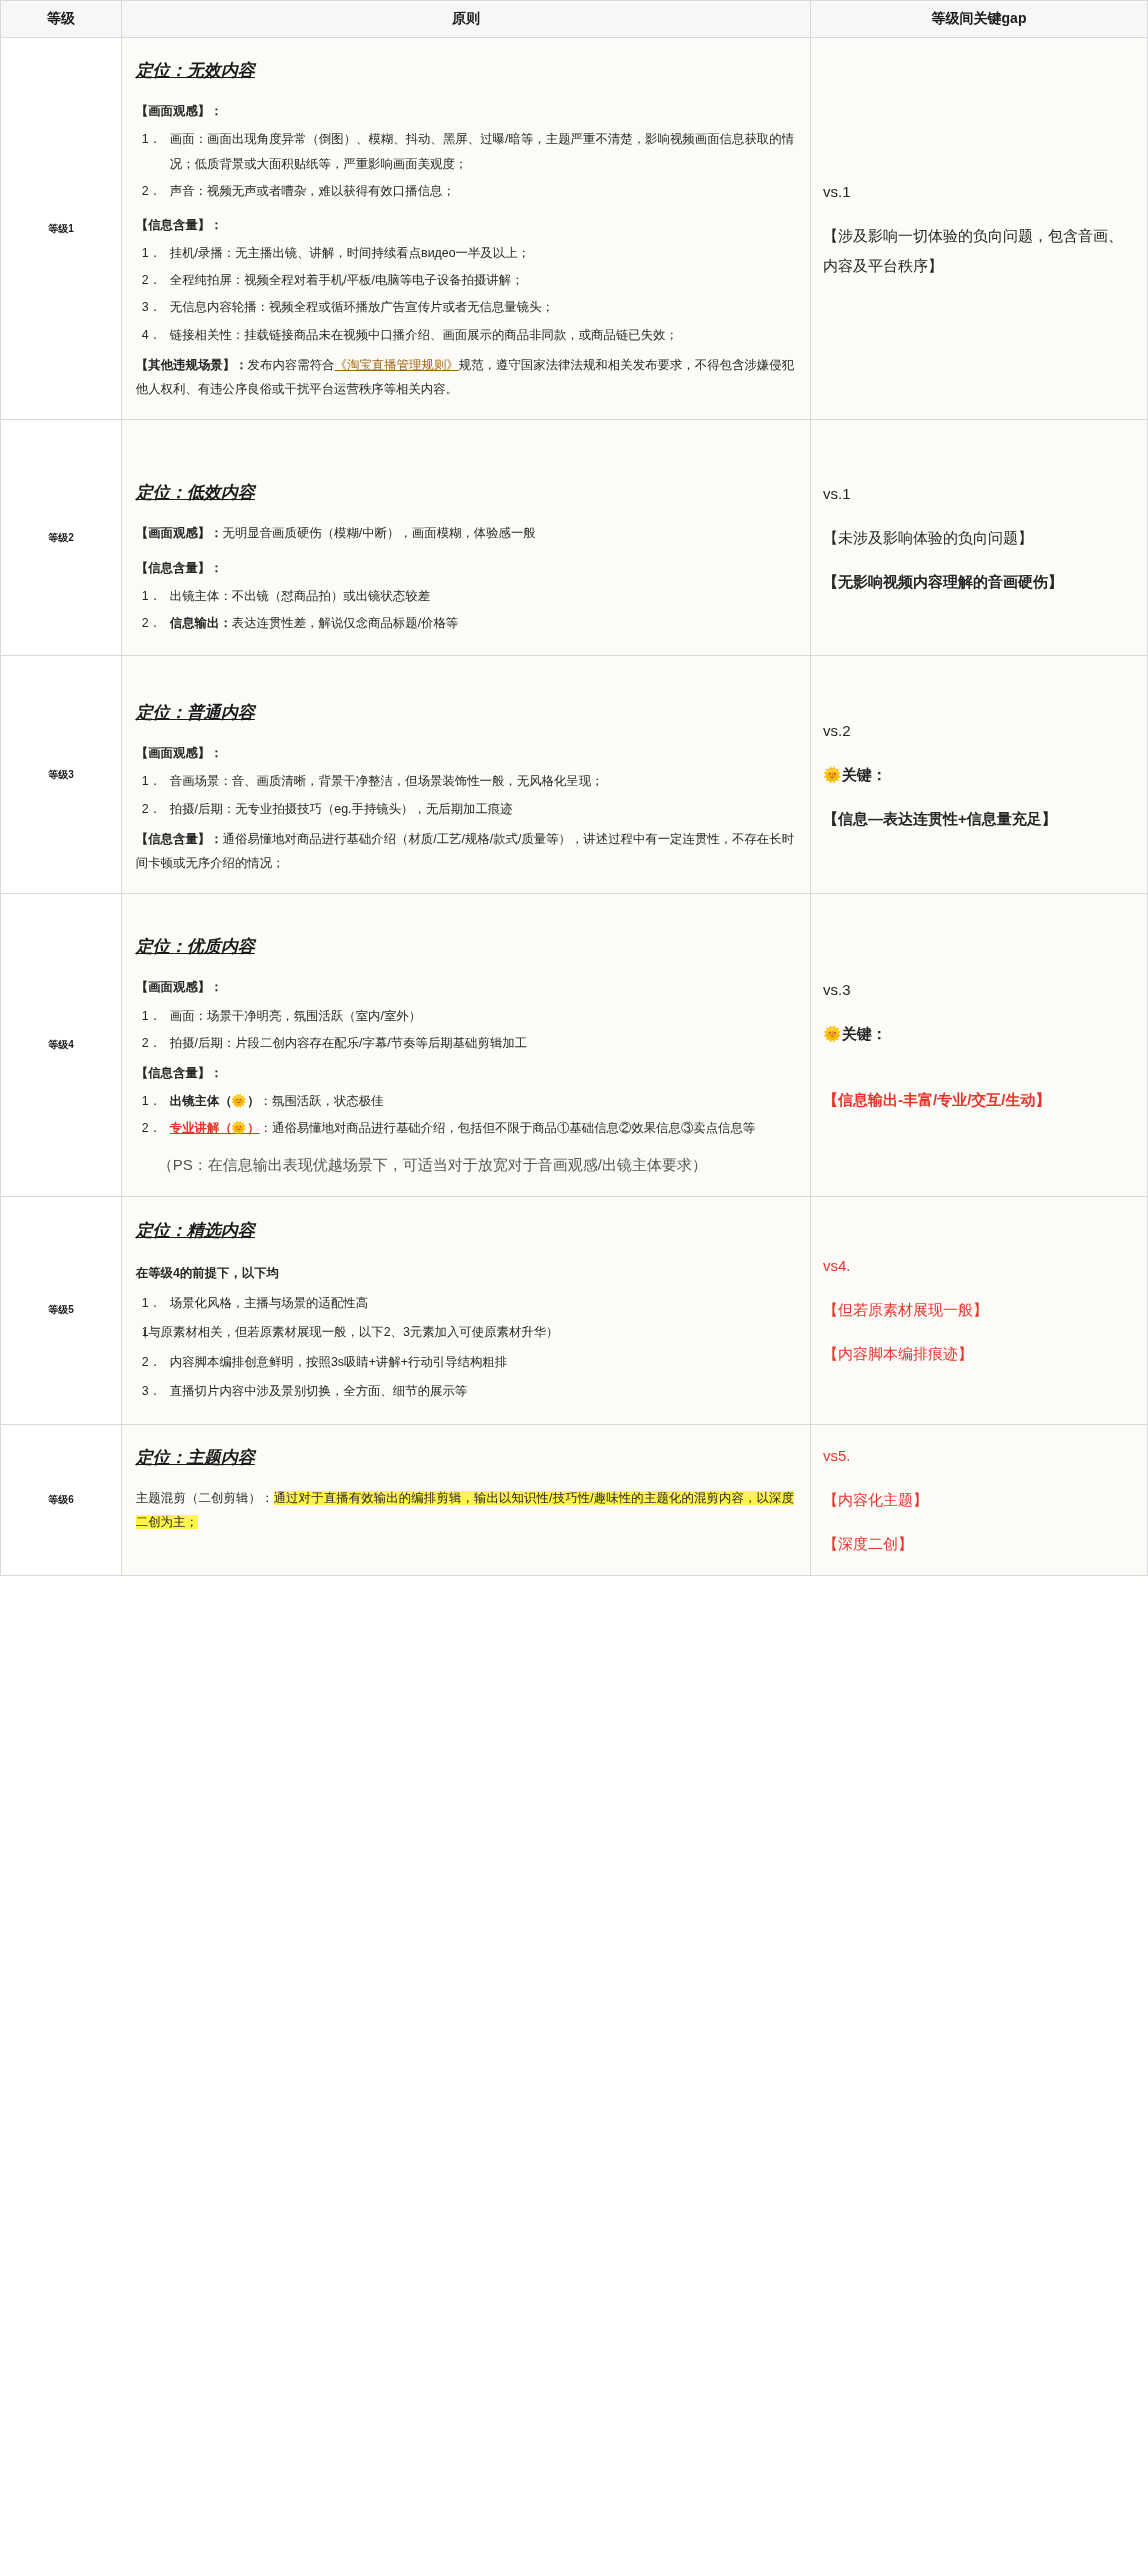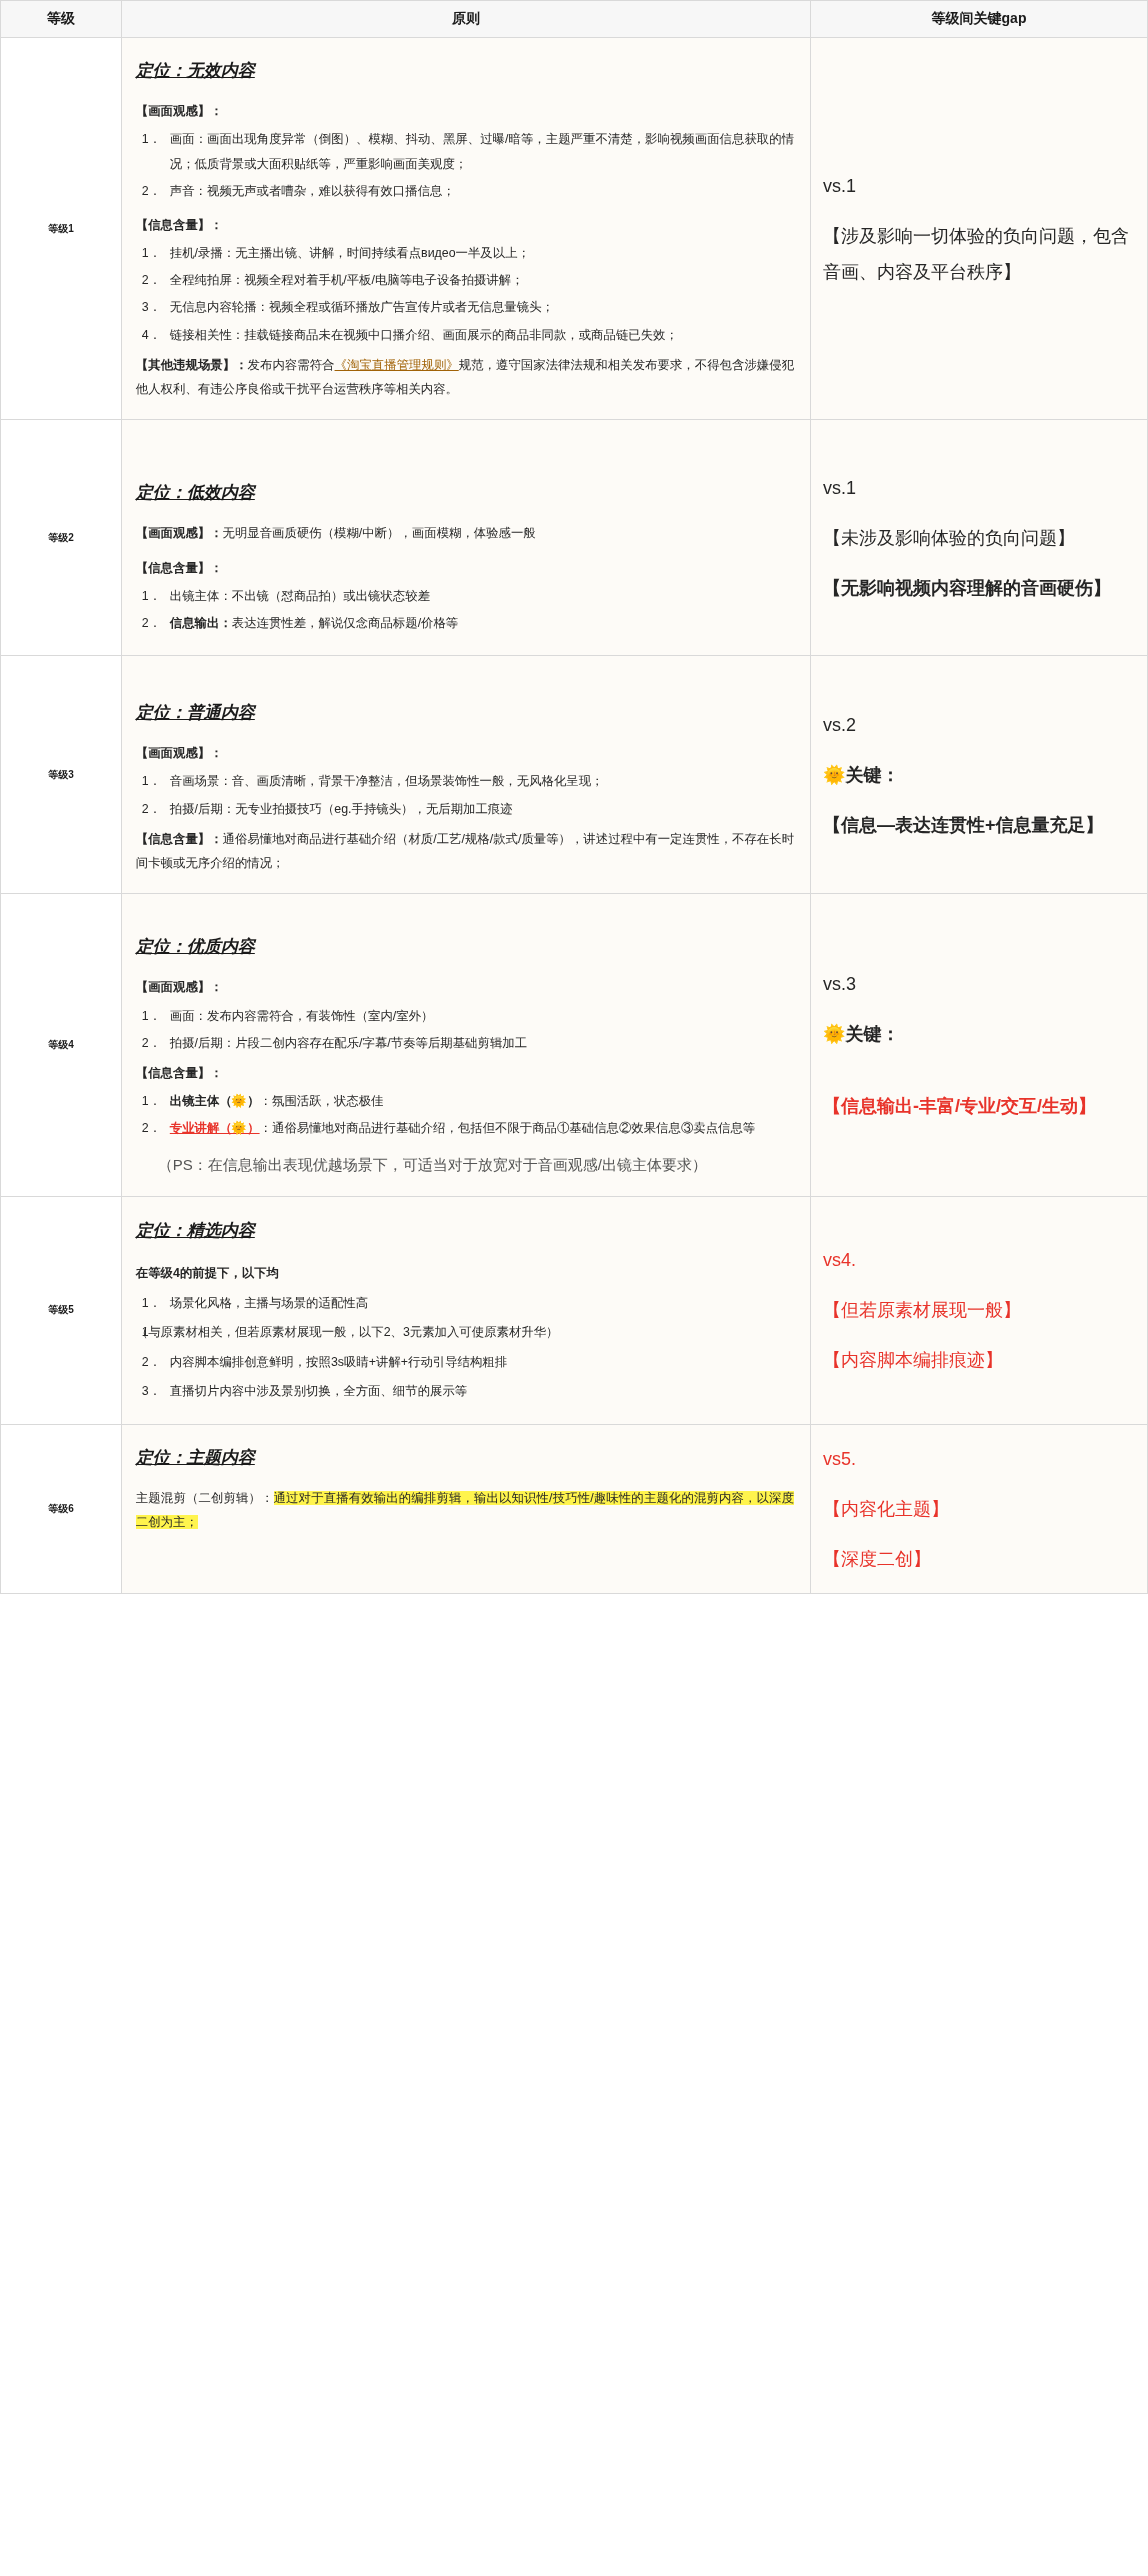--- a/index.html
+++ b/index.html
@@ -49,21 +49,21 @@
   td.principle-cell {
     background: #fdfbf7;
     padding: 16px 16px 16px 14px;
     font-size: 12.4px;
     line-height: 1.95;
     color: #262626;
   }
   td.gap-cell {
     background: #fdfbf7;
     padding: 16px 12px;
-    font-size: 18px;
+    font-size: 15px;
     line-height: 2.0;
     vertical-align: middle;
     color: #262626;
   }
   .pos-line {
     font-weight: bold;
     font-style: italic;
     text-decoration: underline;
     margin-bottom: 12px;
     font-size: 17px;
@@ -205,21 +205,21 @@
       </td>
     </tr>
 
     <tr>
       <td class="level-cell">等级4</td>
       <td class="principle-cell">
         <div style="height:20px"></div>
         <div class="pos-line">定位：优质内容</div>
         <div class="sect-head">【画面观感】：</div>
         <ol class="num">
-          <li>画面：发布内容需符合，有装饰性（室内/室外）</li>
+          <li>画面：场景干净明亮，氛围活跃（室内/室外）</li>
           <li>拍摄/后期：片段二创内容存在配乐/字幕/节奏等后期基础剪辑加工</li>
         </ol>
         <div class="sect-head tight">【信息含量】：</div>
         <ol class="num">
           <li><span class="inline-bold">出镜主体（🌞）</span><span>：氛围活跃，状态极佳</span></li>
           <li><span class="red-bold" style="text-decoration:underline">专业讲解（🌞）</span><span>：通俗易懂地对商品进行基础介绍，包括但不限于商品①基础信息②效果信息③卖点信息等</span></li>
         </ol>
         <div class="note">（PS：在信息输出表现优越场景下，可适当对于放宽对于音画观感/出镜主体要求）</div>
       </td>
       <td class="gap-cell">

